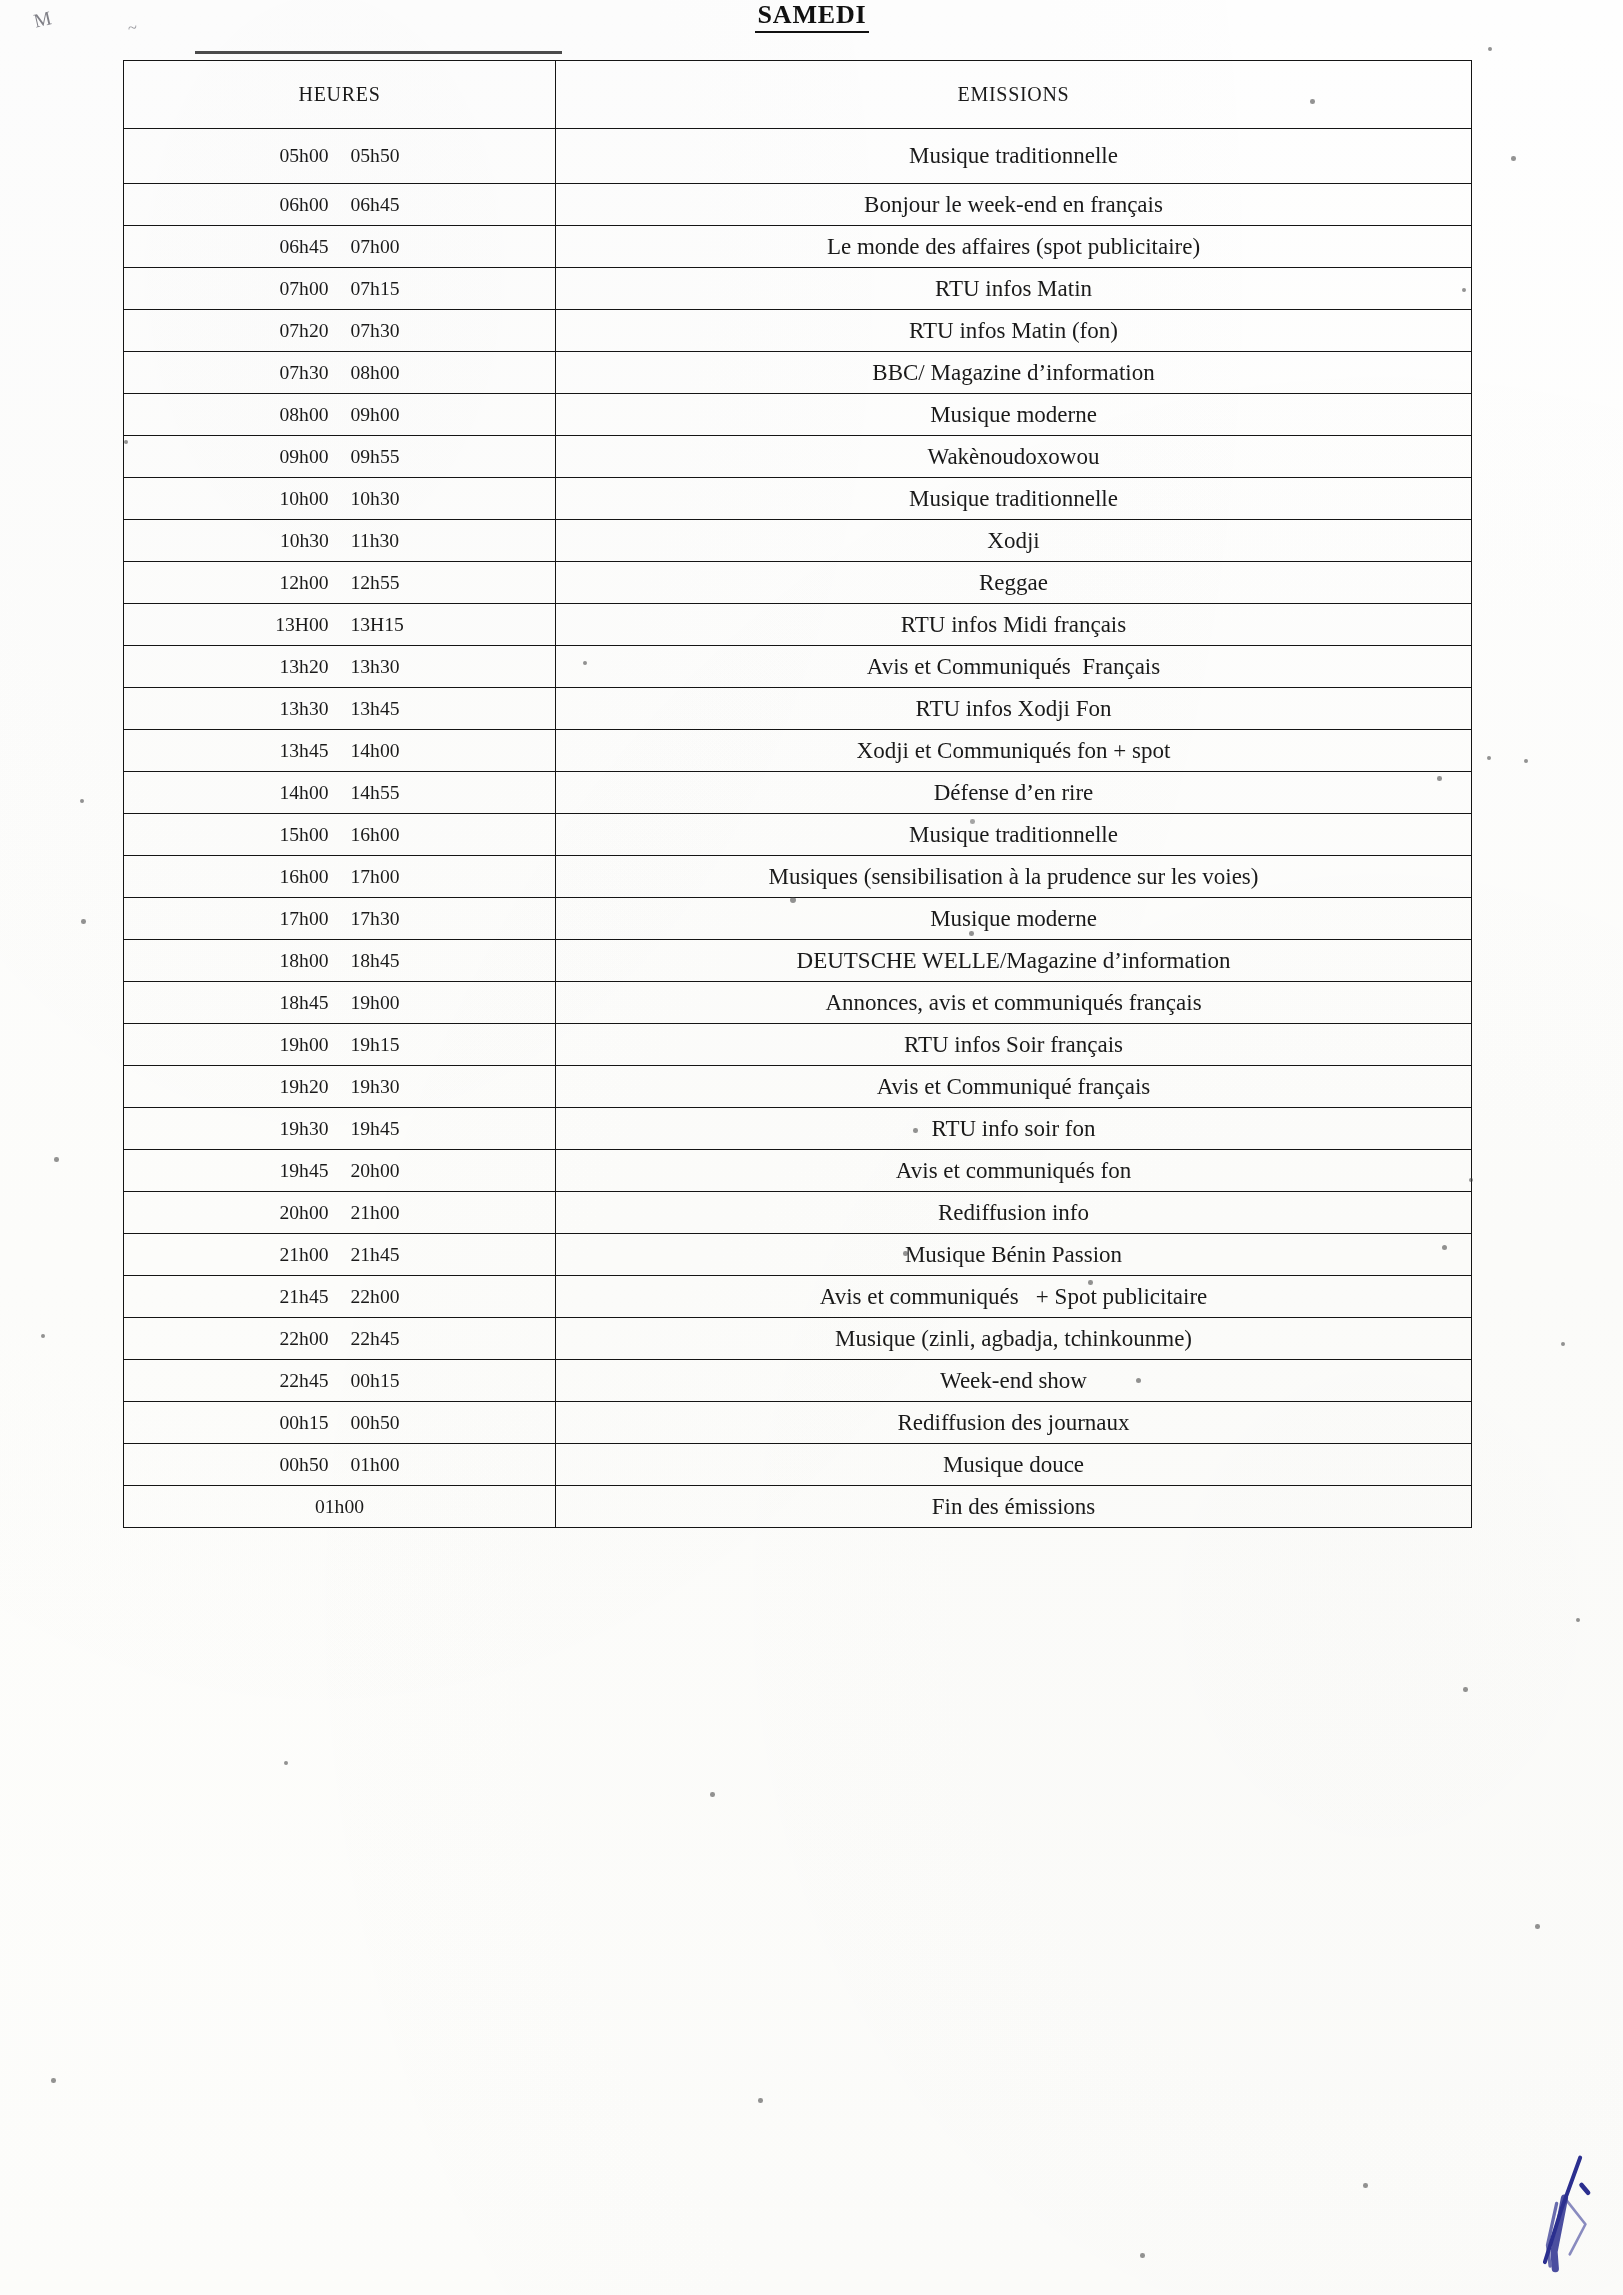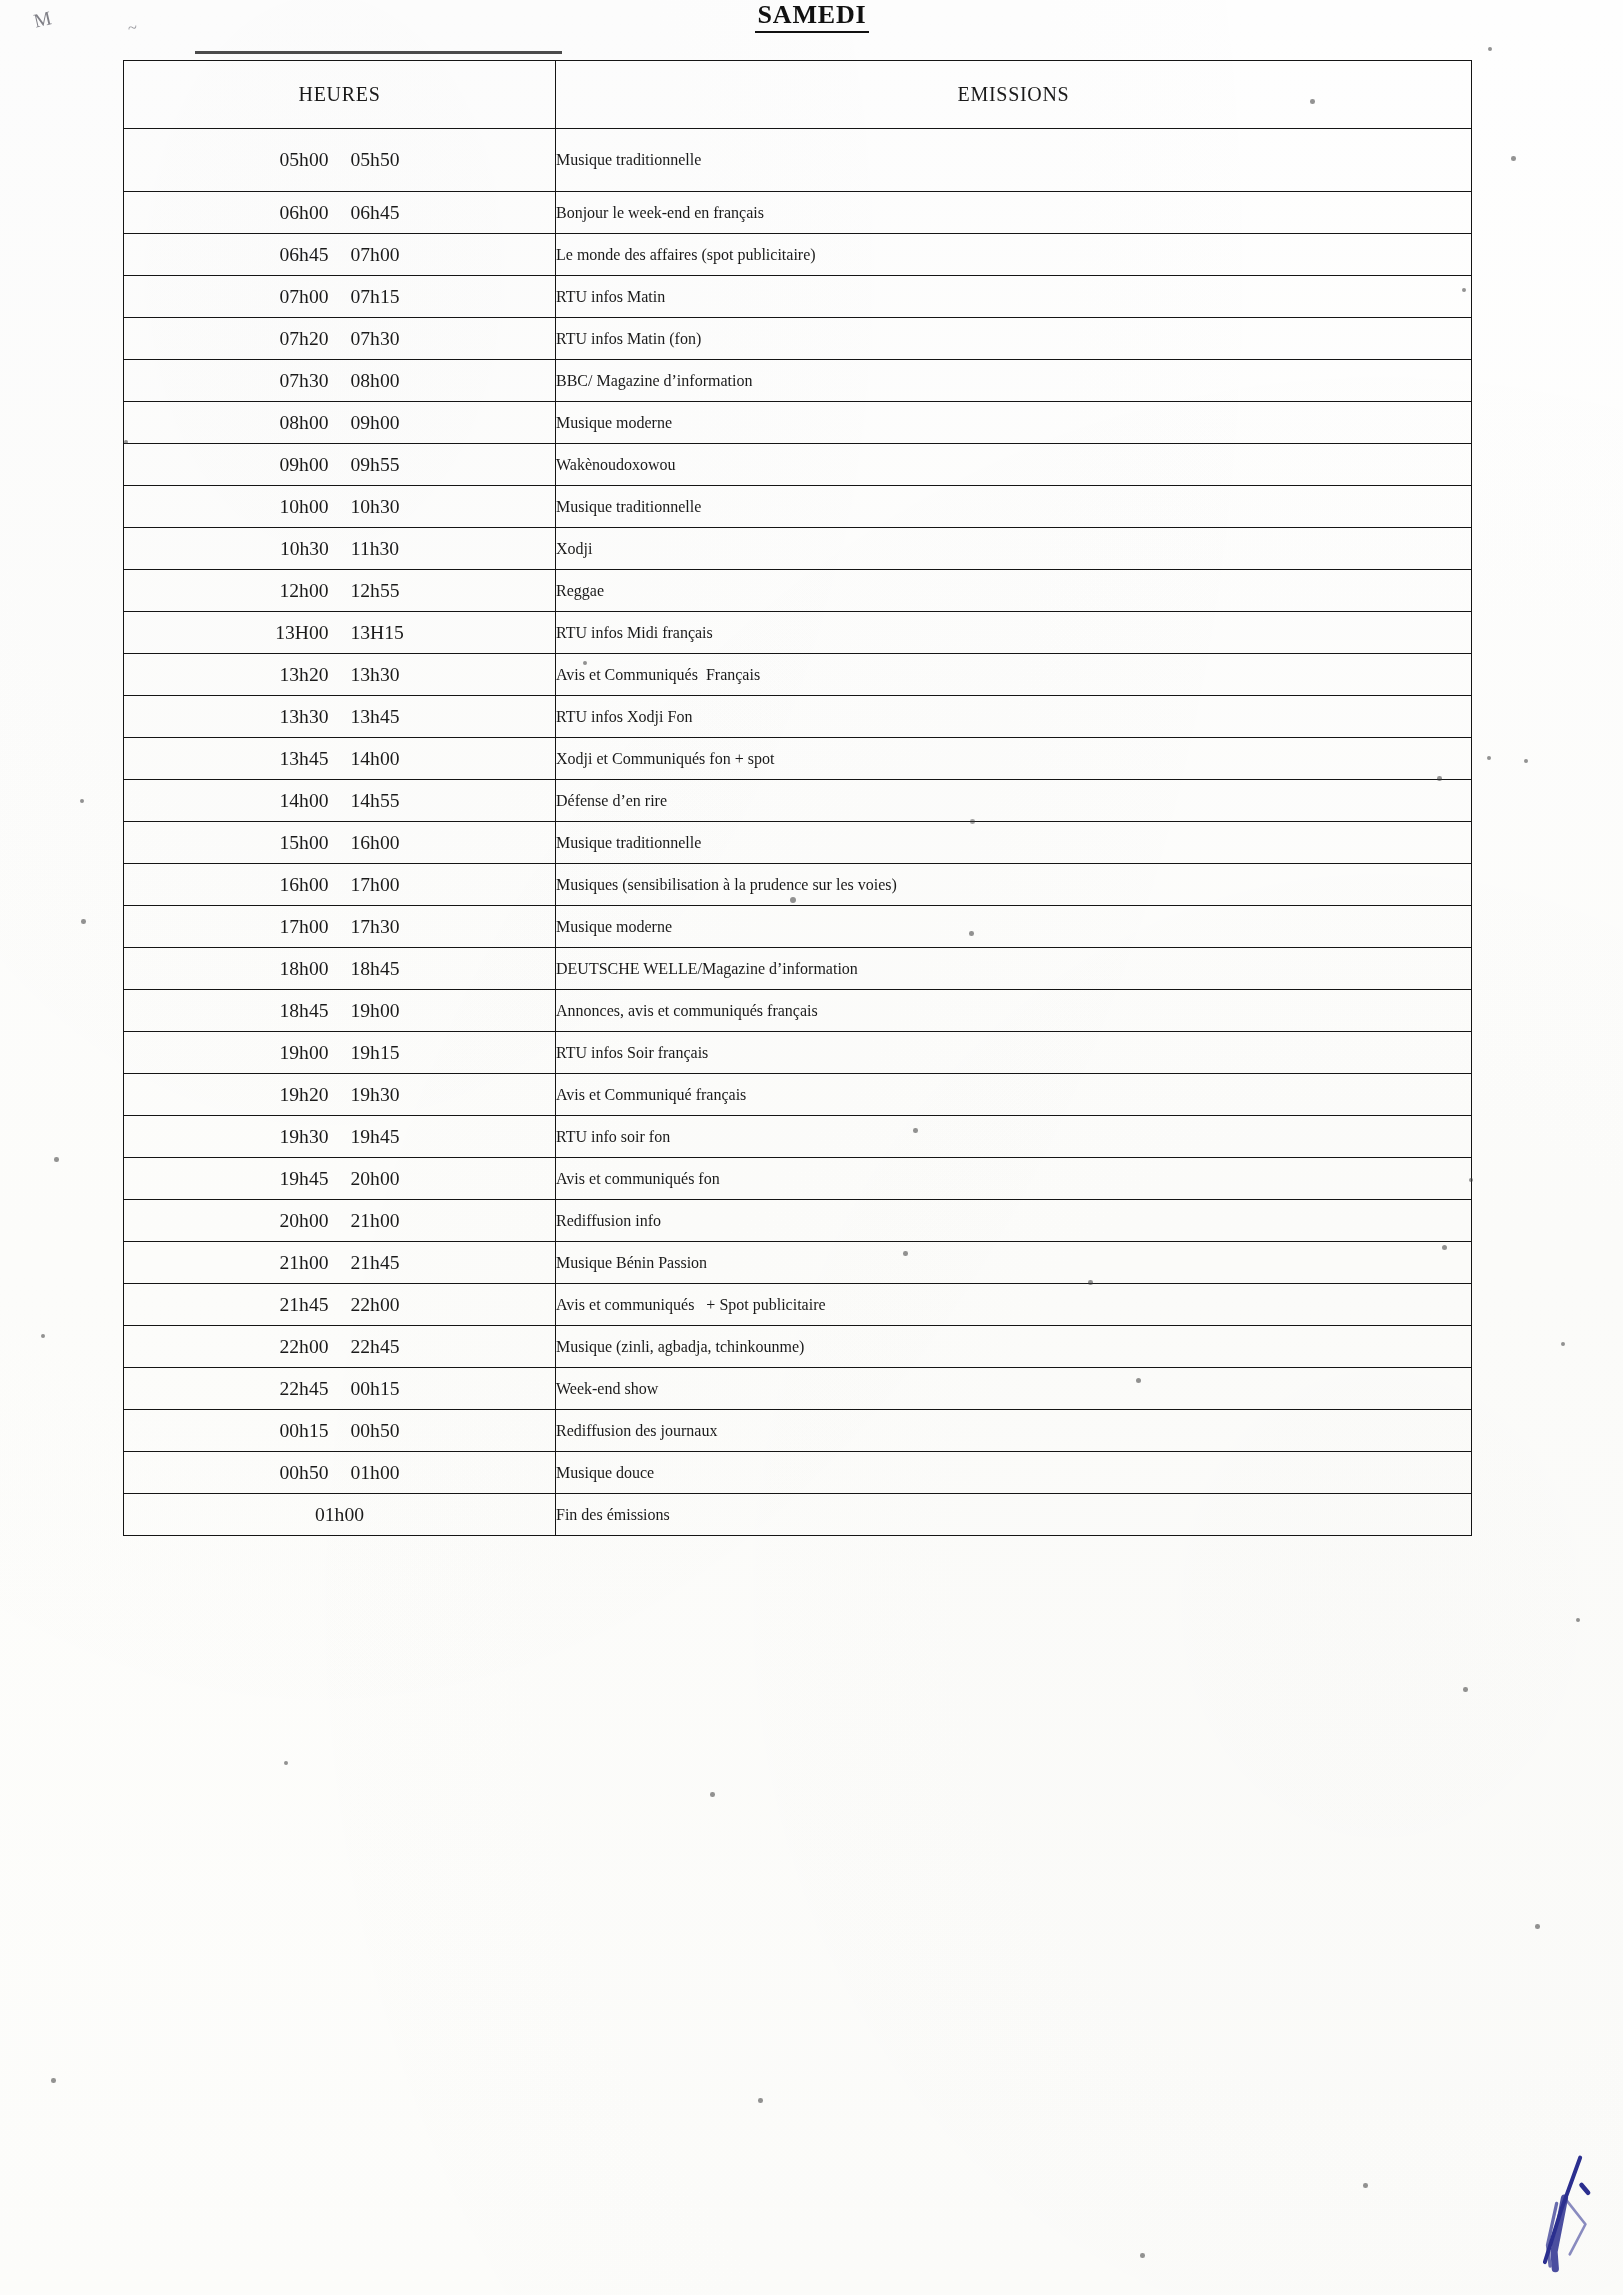--- a/index.html
+++ b/index.html
@@ -83,35 +83,35 @@
     height: 67px;
     font-weight: normal;
     font-size: 20px;
     letter-spacing: 0.7px;
     text-align: center;
     vertical-align: top;
     padding-top: 10.5px;
   }
 
   tbody tr { height: 42px; }
-  tbody tr.tall-row { height: 63px; }
+  tbody tr.tall-row { height: 55px; }
 
   td.time-cell {
     text-align: center;
     font-size: 19.6px;
     padding: 0 3.9px;
     white-space: pre;
   }
   td.time-cell .t-start { display: inline-block; }
   td.time-cell .t-gap   { display: inline-block; width: 22px; }
   td.time-cell .t-end   { display: inline-block; }
 
   td.show-cell {
-    text-align: left;
-    font-size: 16px;
+    text-align: center;
+    font-size: 23px;
     padding-left: 14.4px;
     white-space: pre;
   }
 
   
   .speck {
     position: absolute;
     background: #3a3a3a;
     border-radius: 50%;
     opacity: 0.55;

